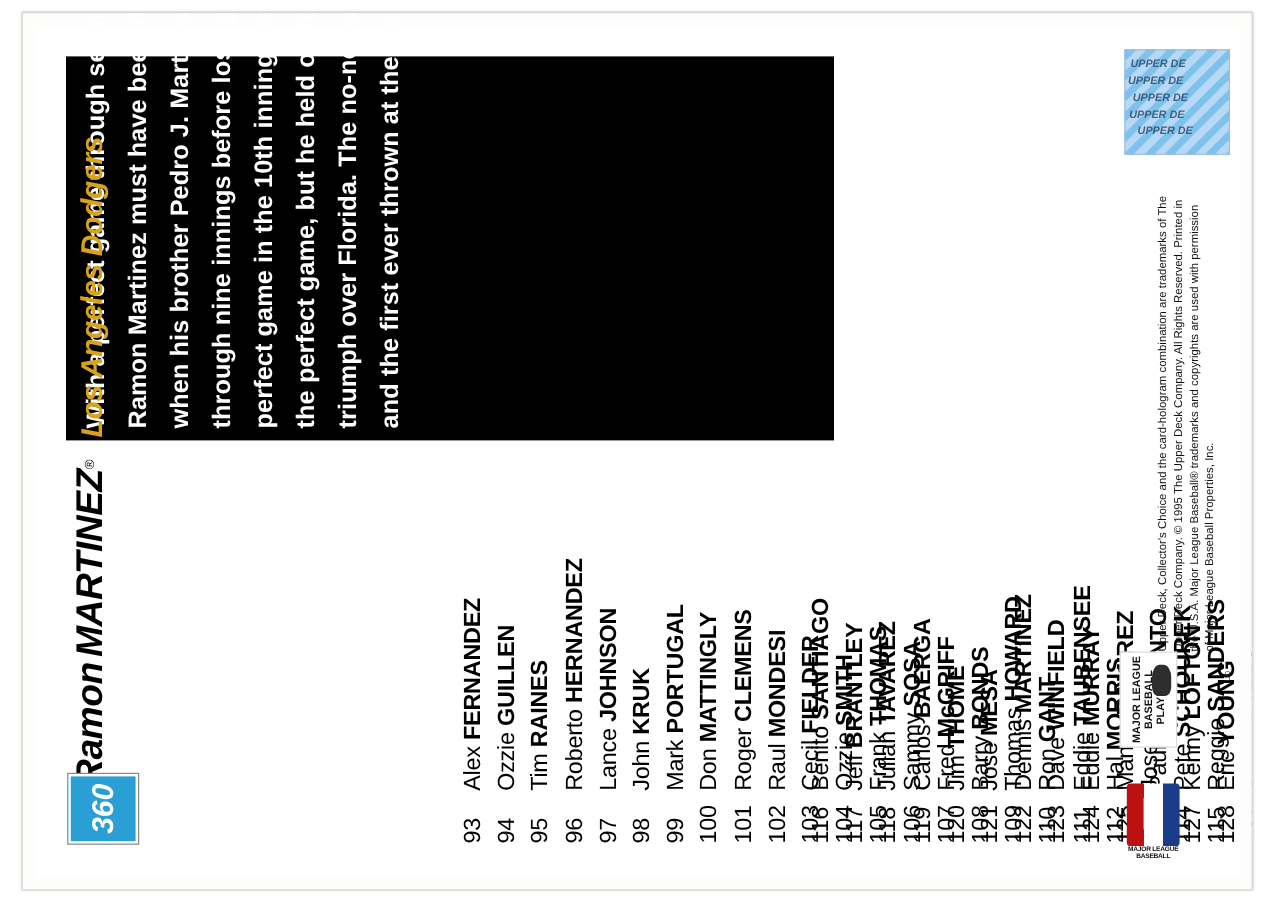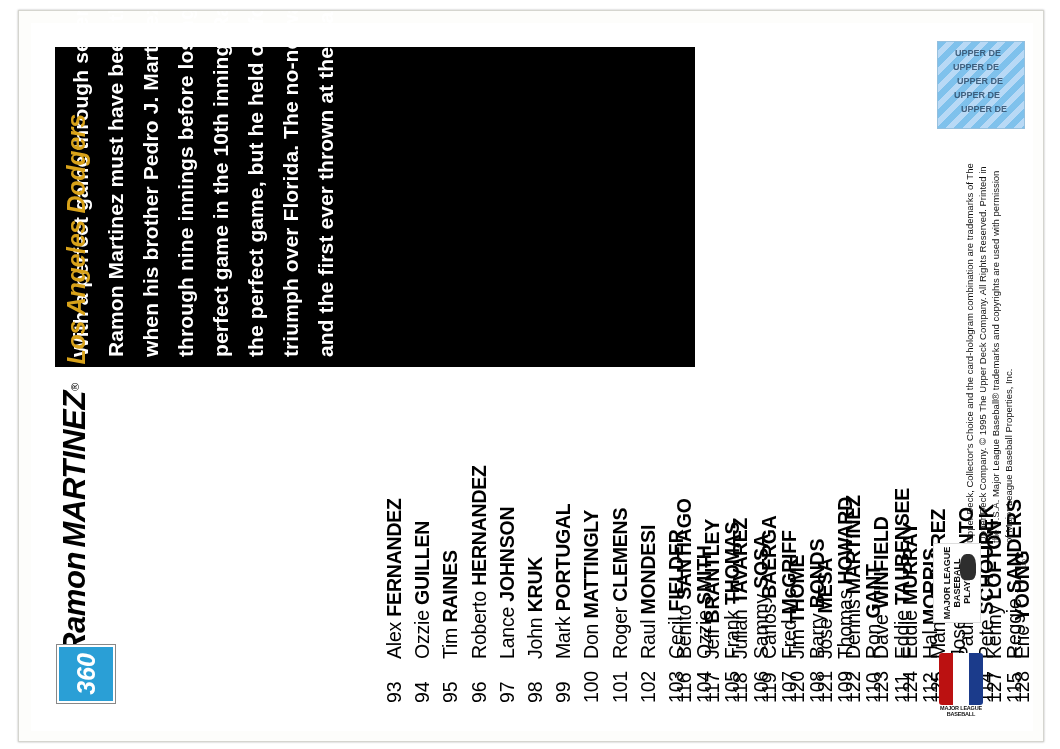--- a/index.html
+++ b/index.html
@@ -201,23 +201,23 @@
         rgba(180,215,245,.95) 6px 12px);
     border: 1px solid rgba(150,190,220,.9);
     overflow: hidden;
   }
   .holo span {
     position: absolute;
     left: 4px;
     color: #2e4d6b;
     font-size: 9px;
     font-weight: bold;
+    font-style: italic;
     white-space: nowrap;
     opacity: .85;
-    margin-left: 13px;
   }
   .holo span:nth-child(1) { top: 6px; }
   .holo span:nth-child(2) { top: 20px; left: 2px; }
   .holo span:nth-child(3) { top: 34px; left: 6px; }
   .holo span:nth-child(4) { top: 48px; left: 3px; }
   .holo span:nth-child(5) { top: 62px; left: 10px; }
 
   .logo-players {
     position: absolute;
     right: 52px;

